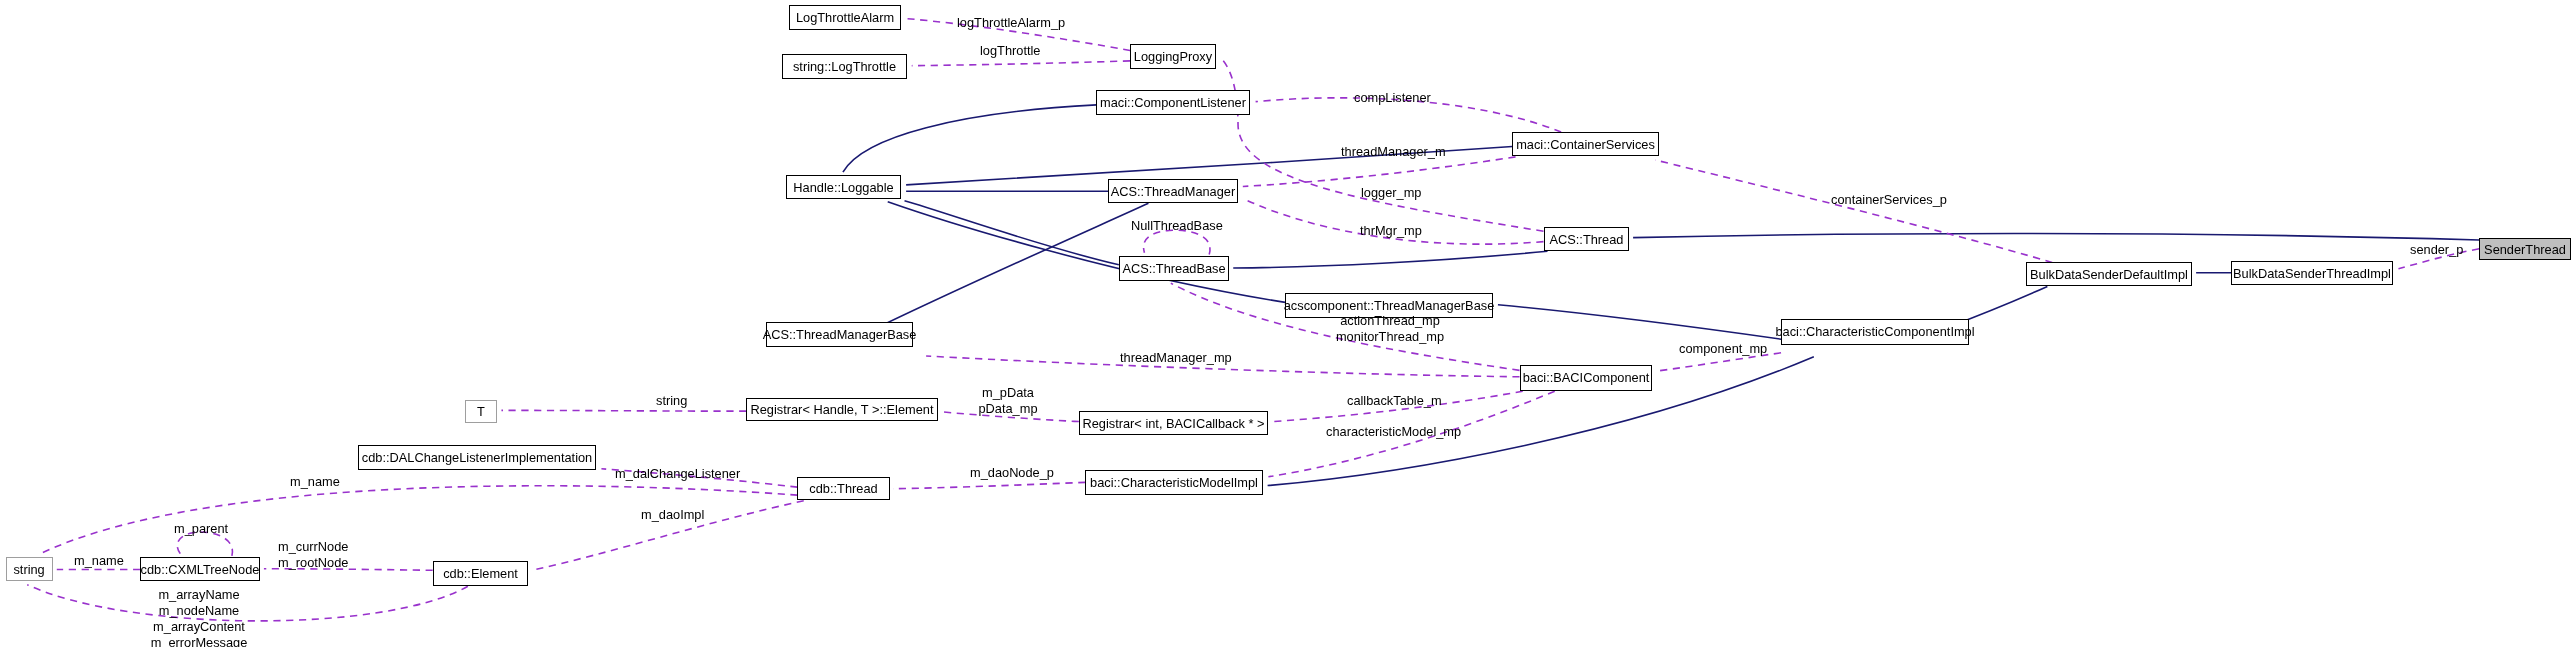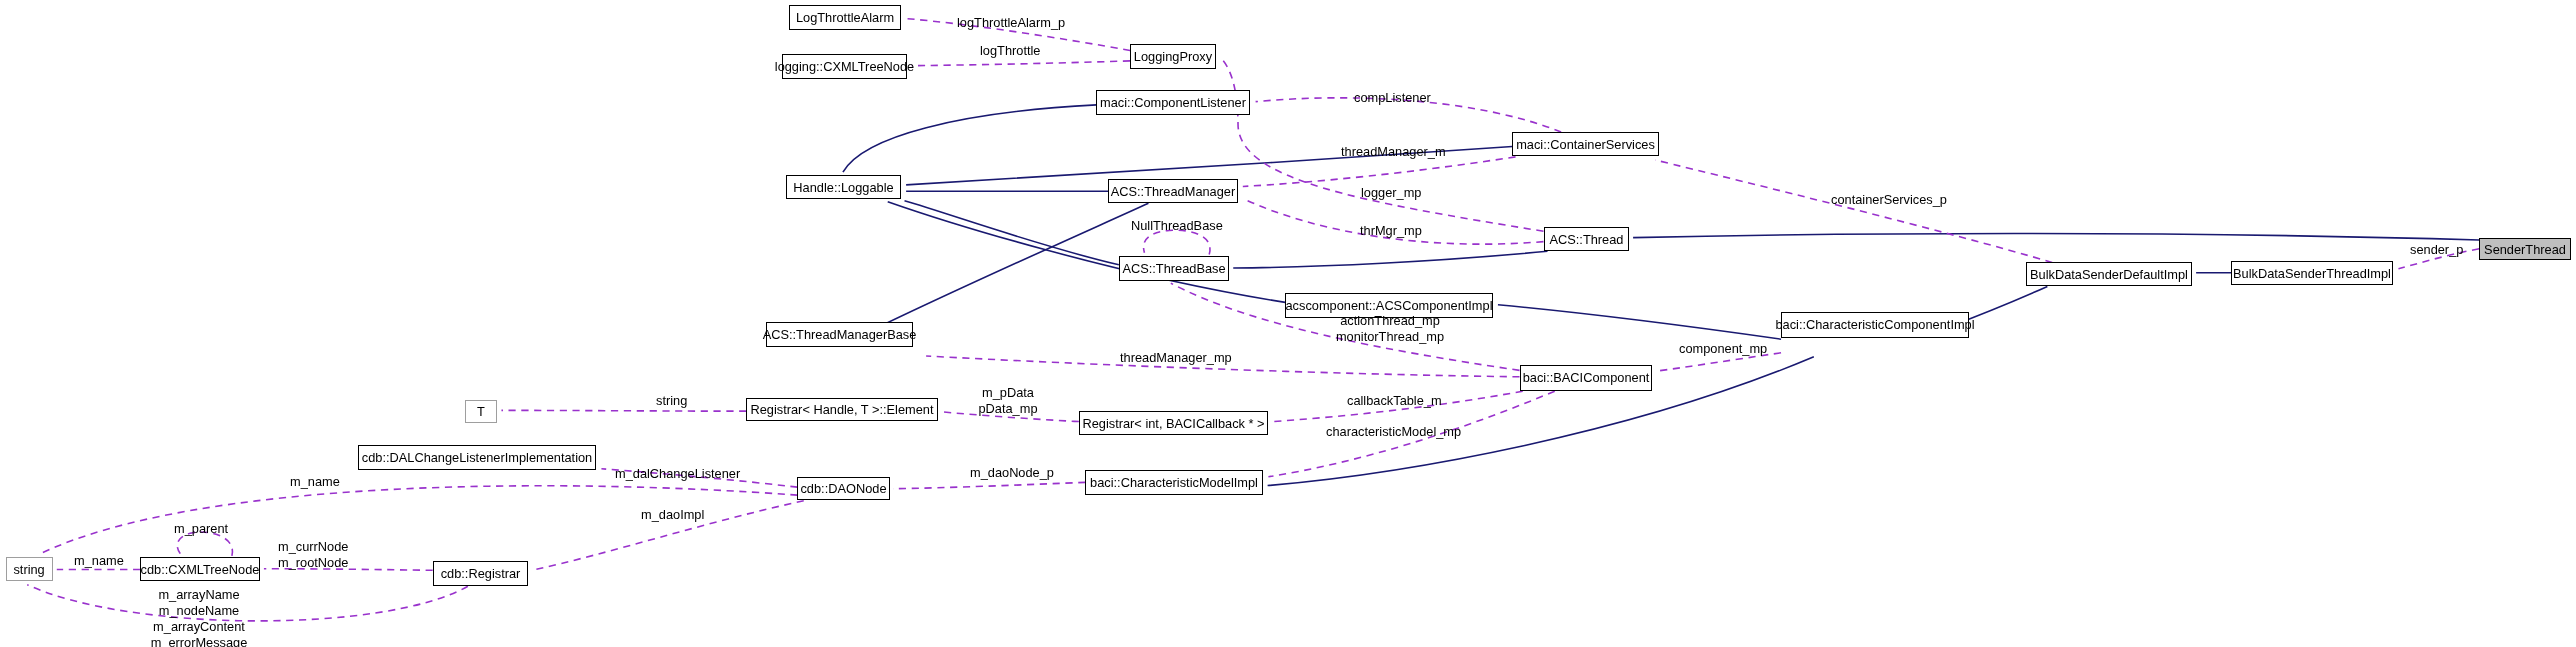--- a/index.html
+++ b/index.html
@@ -67,44 +67,44 @@
       <path d="M 997,619 C 700,597 245,598 49,693" marker-end="url(#arr-use)"></path>
       <path d="M 1005,626 C 885,652 762,692 665,713" marker-end="url(#arr-use)"></path>
       <path d="M 290,695 C 296,671 262,662 241,666 C 222,670 217,681 226,693" marker-end="url(#arr-use)"></path>
       <path d="M 541,713 C 478,712 400,711 330,711" marker-end="url(#arr-use)"></path>
       <path d="M 175,712 C 146,712 107,712 71,712" marker-end="url(#arr-use)"></path>
       <path d="M 585,733 C 480,792 162,790 34,731" marker-end="url(#arr-use)"></path>
     </g>
   </svg>
 
   <div class="node" style="left:789px;top:4.8px;width:112px;height:25px">LogThrottleAlarm</div>
-  <div class="node" style="left:782px;top:54px;width:125px;height:25px">logging::CXMLTreeNode</div>
+  <div class="node" style="left:782px;top:54px;width:125px;height:25px">string::LogThrottle</div>
   <div class="node" style="left:1130px;top:44px;width:86px;height:25px">LoggingProxy</div>
   <div class="node" style="left:1096px;top:90px;width:154px;height:25px">maci::ComponentListener</div>
   <div class="node" style="left:1512px;top:132px;width:147px;height:24px">maci::ContainerServices</div>
   <div class="node" style="left:786px;top:175px;width:115px;height:24px">Handle::Loggable</div>
   <div class="node" style="left:1108px;top:179px;width:130px;height:24px">ACS::ThreadManager</div>
   <div class="node" style="left:1544px;top:227px;width:85px;height:24px">ACS::Thread</div>
   <div class="node" style="left:1119px;top:256px;width:110px;height:25px">ACS::ThreadBase</div>
-  <div class="node" style="left:1285px;top:293px;width:208px;height:25px">acscomponent::ACSComponentImpl</div>
+  <div class="node" style="left:1285px;top:293px;width:208px;height:25px">acscomponent::ThreadManagerBase</div>
   <div class="node" style="left:2026px;top:262px;width:166px;height:24px">BulkDataSenderDefaultImpl</div>
   <div class="node" style="left:2231px;top:261px;width:162px;height:24px">BulkDataSenderThreadImpl</div>
   <div class="node node--highlight" style="left:2479px;top:238px;width:92px;height:22.4px">SenderThread</div>
-  <div class="node" style="left:1781px;top:312px;width:188px;height:25.6px">baci::CharacteristicComponentImpl</div>
+  <div class="node" style="left:1781px;top:319px;width:188px;height:25.6px">baci::CharacteristicComponentImpl</div>
   <div class="node" style="left:766px;top:322px;width:147px;height:25px">ACS::ThreadManagerBase</div>
   <div class="node" style="left:1520px;top:365px;width:132px;height:25.6px">baci::BACIComponent</div>
   <div class="node node--external" style="left:465px;top:400px;width:32px;height:23px">T</div>
   <div class="node" style="left:746px;top:398px;width:192px;height:23px">Registrar&lt; Handle, T &gt;::Element</div>
   <div class="node" style="left:1079px;top:411px;width:189px;height:24px">Registrar&lt; int, BACICallback * &gt;</div>
   <div class="node" style="left:358px;top:445px;width:238px;height:25px">cdb::DALChangeListenerImplementation</div>
   <div class="node" style="left:1085px;top:470px;width:178px;height:25px">baci::CharacteristicModelImpl</div>
-  <div class="node" style="left:797px;top:477px;width:93px;height:23px">cdb::DAONode</div>
+  <div class="node" style="left:797px;top:477px;width:93px;height:23px">cdb::Thread</div>
   <div class="node node--external" style="left:5.6px;top:557px;width:47px;height:24px">string</div>
   <div class="node" style="left:140px;top:557px;width:120px;height:24px">cdb::CXMLTreeNode</div>
-  <div class="node" style="left:433px;top:561px;width:95px;height:25px">cdb::Registrar</div>
+  <div class="node" style="left:433px;top:561px;width:95px;height:25px">cdb::Element</div>
 
   <div class="elabel" style="left:957px;top:15px">logThrottleAlarm_p</div>
   <div class="elabel" style="left:980px;top:43px">logThrottle</div>
   <div class="elabel" style="left:1354px;top:90px">compListener</div>
   <div class="elabel" style="left:1341px;top:144px">threadManager_m</div>
   <div class="elabel" style="left:1361px;top:185px">logger_mp</div>
   <div class="elabel" style="left:1360px;top:223px">thrMgr_mp</div>
   <div class="elabel" style="left:1831px;top:192px">containerServices_p</div>
   <div class="elabel" style="left:1131px;top:218px">NullThreadBase</div>
   <div class="elabel" style="left:2410px;top:242px">sender_p</div>

